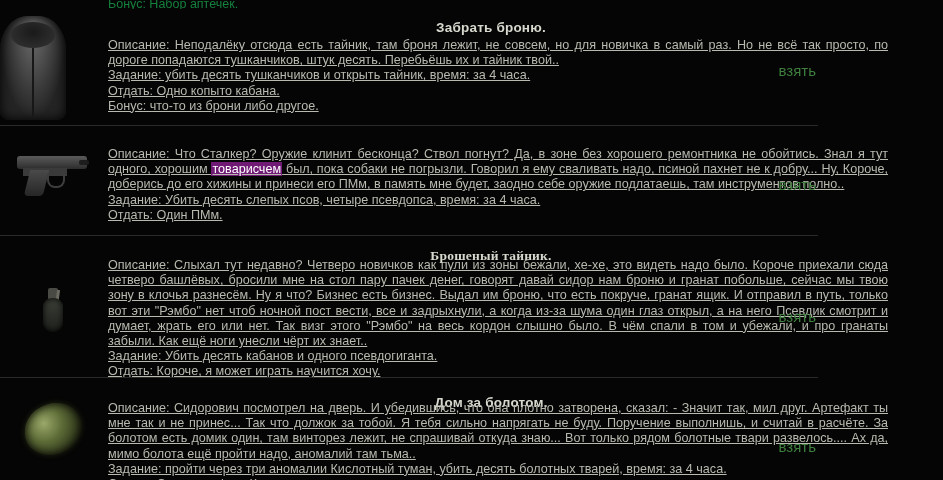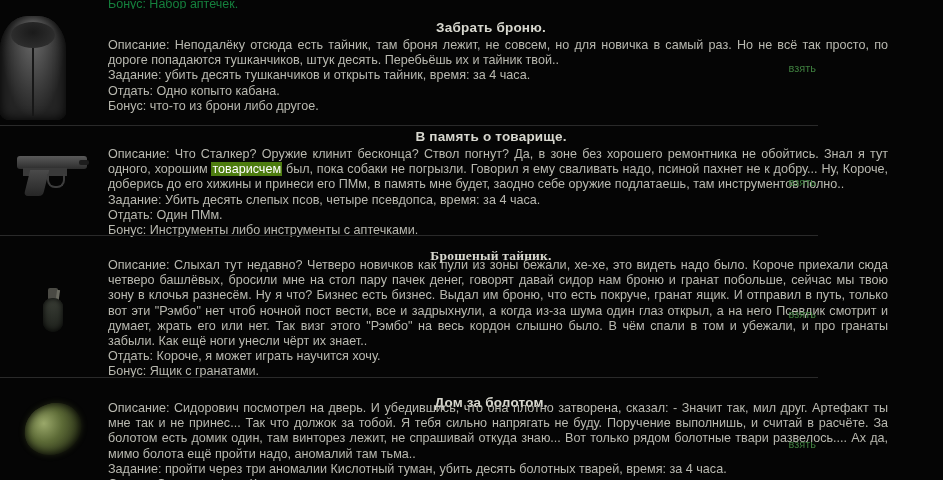--- a/index.html
+++ b/index.html
@@ -62,32 +62,33 @@
   }
   .body-text {
     position: absolute;
     left: 108px;
     width: 780px;
     color: #b9b9b0;
     font-size: 12.6px;
     line-height: 15.2px;
     text-align: justify;
     text-justify: inter-word;
+    text-decoration: underline;
   }
   .body-text .line { white-space: normal; }
   .hl {
-    background: #4d7c0f;
+    background: #701a75;
     color: #ffffff;
     padding: 0 1px;
   }
   .take-btn {
     position: absolute;
     right: 2px;
     color: #3f7f3f;
-    font-size: 11px;
+    font-size: 15px;
     cursor: pointer;
   }
 
   
   .jacket {
     width: 66px;
     height: 104px;
     background:
       radial-gradient(ellipse at 50% 14%, #6e6e6e 0%, #3a3a3a 48%, #242424 70%),
       linear-gradient(180deg, #4a4a4a 0%, #343434 35%, #2a2a2a 100%);
@@ -221,45 +222,43 @@
       <div class="icon-box" style="margin-top:22px; width:76px;">
         <div class="pistol">
           <div class="slide"></div>
           <div class="frame"></div>
           <div class="grip"></div>
           <div class="trigger"></div>
           <div class="barrel"></div>
         </div>
       </div>
     </div>
-    <div class="title" style="top:3px;">В память о товарище.</div>
     <div class="body-text" style="top:21px;">
       <div class="line"><span>Описание: Что Сталкер? Оружие клинит бесконца? Ствол погнут? Да, в зоне без хорошего ремонтника не обойтись. Знал я тут одного, хорошим </span><span class="hl">товарисчем</span><span> был, пока собаки не погрызли. Говорил я ему сваливать надо, псиной пахнет не к добру... Ну, Короче, доберись до его хижины и принеси его ПМм, в память мне будет, заодно себе оружие подлатаешь, там инструментов полно..</span></div>
       <div class="line">Задание: Убить десять слепых псов, четыре псевдопса, время: за 4 часа.</div>
       <div class="line">Отдать: Один ПМм.</div>
-      <div class="line">Бонус: Инструменты либо инструменты с аптечками.</div>
     </div>
     <div class="take-btn" style="top:50px;">взять</div>
   </div>
 
   <div class="quest" style="top:235px; height:142px;">
     <div class="icon-cell">
       <div class="icon-box" style="margin-top:48px; width:30px;">
         <div class="grenade-box">
           <div class="gtop"></div>
           <div class="glever"></div>
           <div class="gbody"></div>
         </div>
       </div>
     </div>
     <div class="title" style="top:12px;font-family:Liberation Serif, serif;">Брошеный тайник.</div>
     <div class="body-text" style="top:22px;">
       <div class="line">Описание: Слыхал тут недавно? Четверо новичков как пули из зоны бежали, хе-хе, это видеть надо было. Короче приехали сюда четверо башлёвых, бросили мне на стол пару пачек денег, говорят давай сидор нам броню и гранат побольше, сейчас мы твою зону в клочья разнесём. Ну я что? Бизнес есть бизнес. Выдал им броню, что есть покруче, гранат ящик. И отправил в путь, только вот эти "Рэмбо" нет чтоб ночной пост вести, все и задрыхнули, а когда из-за шума один глаз открыл, а на него Псевдик смотрит и думает, жрать его или нет. Так визг этого "Рэмбо" на весь кордон слышно было. В чём спали в том и убежали, и про гранаты забыли. Как ещё ноги унесли чёрт их знает..</div>
+      <div class="line">Задание: Убить десять кабанов и одного псевдогиганта.</div>
       <div class="line">Отдать: Короче, я может играть научится хочу.</div>
-      <div class="line">Бонус: Ящик с гранатами.</div>
     </div>
     <div class="take-btn" style="top:72px;">взять</div>
   </div>
 
   <div class="quest" style="top:377px; height:103px;">
     <div class="icon-cell">
       <div class="icon-box" style="margin-top:26px; width:58px;">
         <div class="artifact"></div>
       </div>
     </div>

